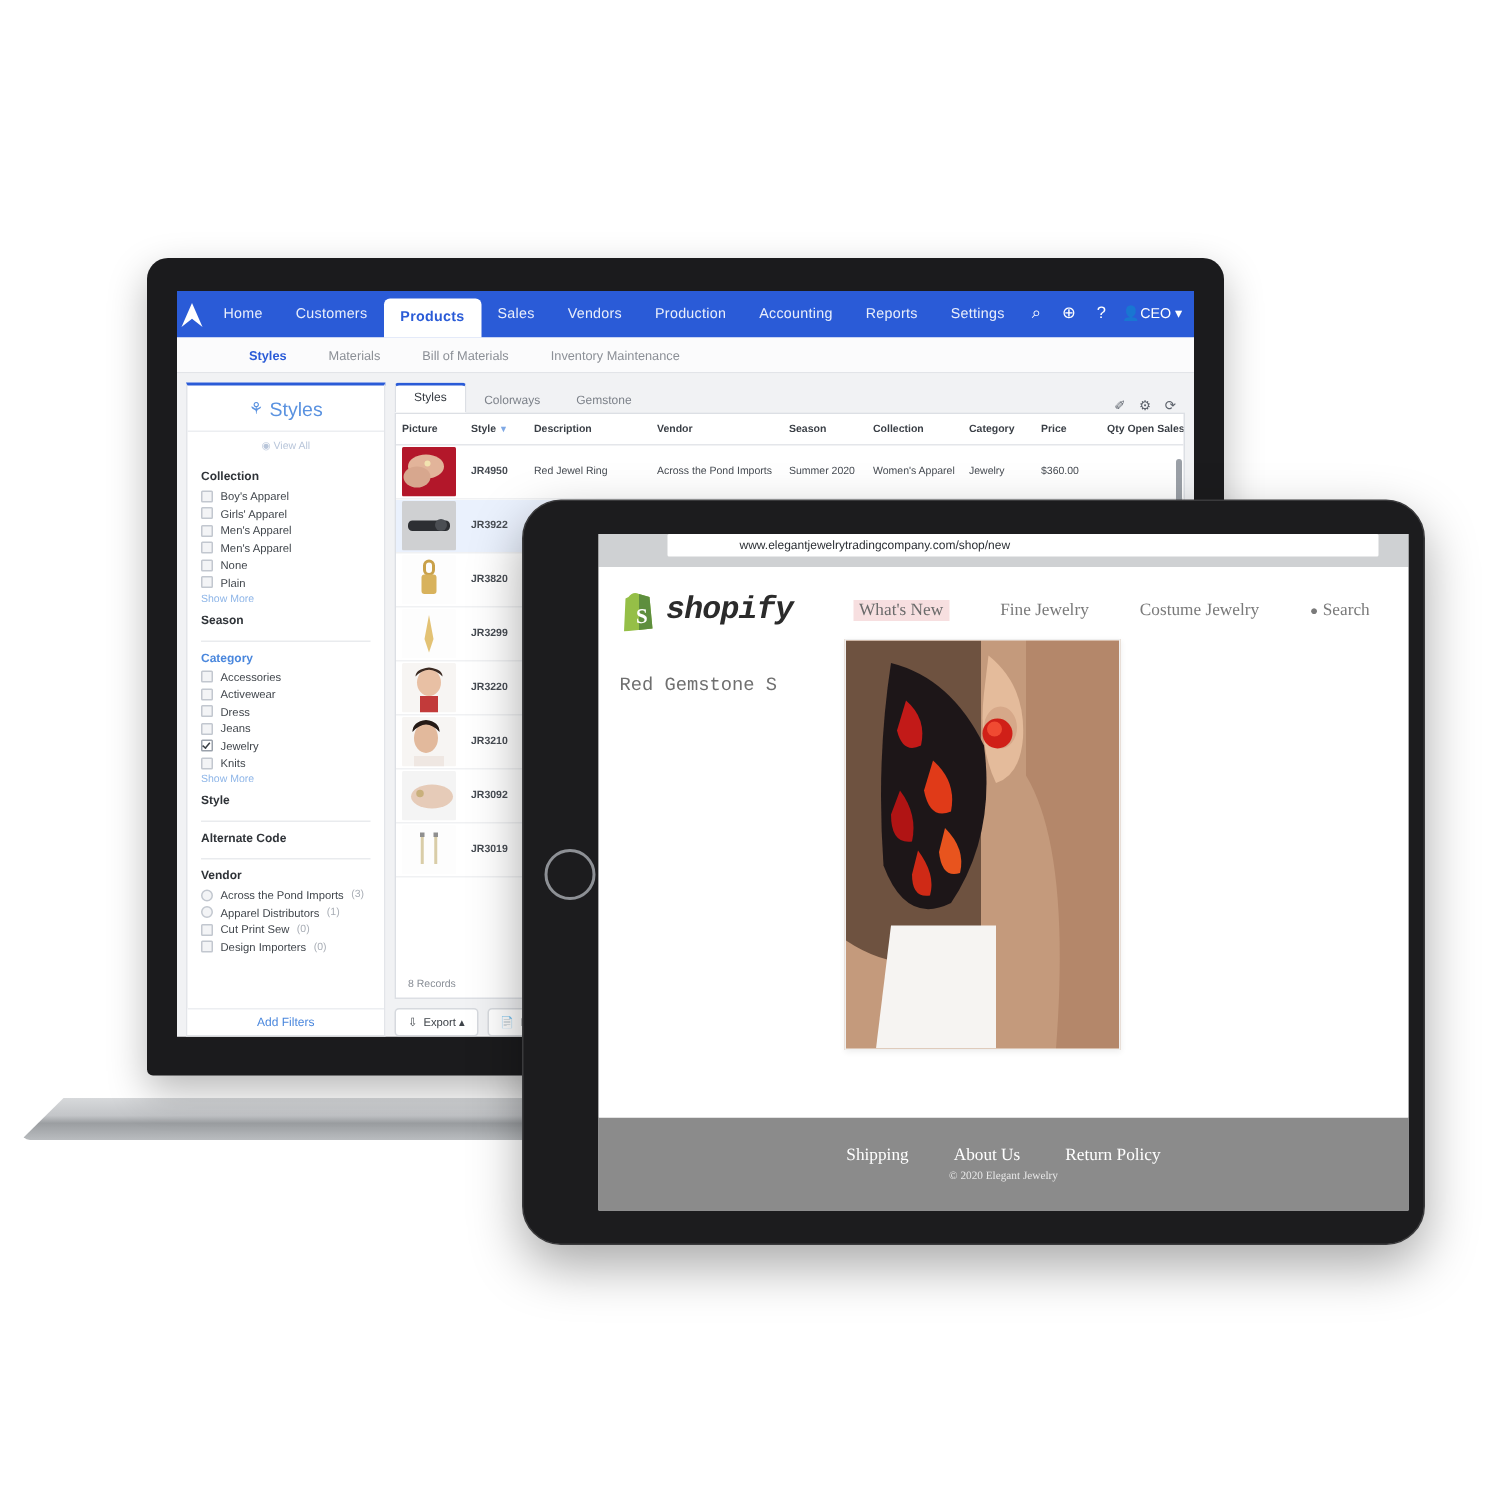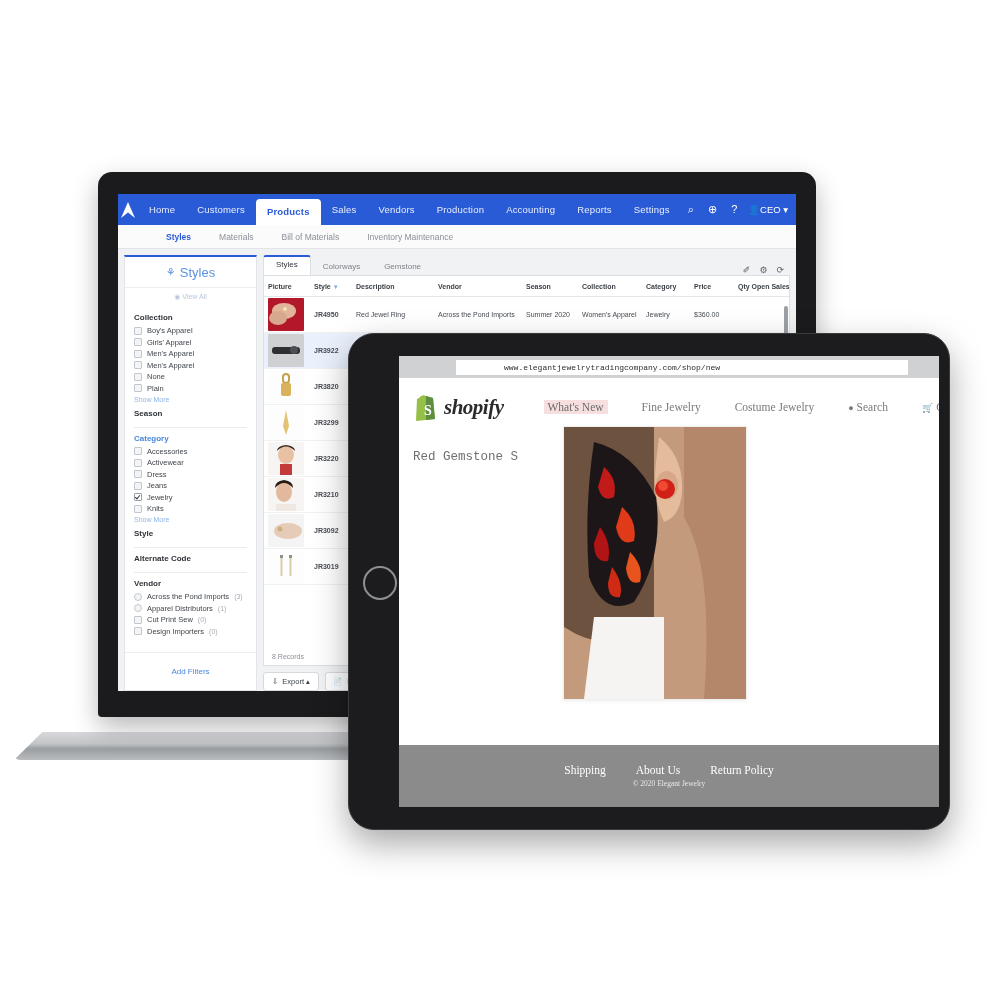--- a/index.html
+++ b/index.html
@@ -87,21 +87,21 @@
   .fbox.checked:after{
     content:""; position:absolute; left:1px; top:0px; width:2px; height:4px;
     border:solid #3a3f45; border-width:0 1px 1px 0; transform:rotate(40deg);
   }
   .fbox.round { border-radius:50%; }
   .flabel { font-size:7.5px; color:#41464c; white-space:nowrap; }
   .fcount { font-size:7px; color:#a8adb5; }
   .showmore { font-size:7px; color:#8fb6e8; margin:3px 0 2px; }
   .fdiv { height:1px; background:#e9ebee; margin:9px 0 0; }
   .addfilters {
-    text-align:center; font-size:8px; color:#4a87dd; padding:14px 0;
+    text-align:center; font-size:8px; color:#4a87dd; padding:4px 0;
     border-top:1px solid #eceef1; background:#fff;
   }
 
   
   .gridpanel { flex:1; margin-left:6px; display:flex; flex-direction:column; min-width:0; }
   .gtabs { display:flex; align-items:flex-end; height:20px; position:relative; }
   .gtab {
     font-size:8px; color:#7d828a; padding:0 12px; height:17px; line-height:17px;
     background:transparent;
   }
@@ -146,36 +146,36 @@
   }
   .tab-screen {
     position:absolute; left:50px; top:22px; right:10px; bottom:22px;
     background:#fff; overflow:hidden; display:flex; flex-direction:column;
   }
   .tab-home {
     position:absolute; left:14px; top:50%; margin-top:-16px;
     width:30px; height:30px; border-radius:50%; border:2px solid #8d9095; background:#1c1c1e;
   }
   .browser-bar {
-    height:22px; background:#cfd1d3; display:flex; align-items:center;
-    padding:0 17px; flex:none;font-family:Liberation Mono, monospace;
+    height:22px; background:#cfd1d3; display:flex; align-items:flex-start;
+    padding:0 6px; flex:none;
   }
   .url-field {
     flex:1; background:#fff; height:15px; border-radius:1px;
     font-size:8px; color:#2b2f34; display:flex; align-items:center;
     padding-left:48px; margin:0 14px 0 40px;
   }
   .shop-head {
     height:58px; background:#fff; display:flex; align-items:center;
     padding:0 14px; flex:none;
   }
   .shop-logo { display:flex; align-items:center; gap:6px; }
   .bag { width:25px; height:27px; }
   .shop-word { font-size:21px; font-weight:bold; color:#2b2b2b; font-style:italic; letter-spacing:-.5px;
-    font-family:Liberation Serif, serif; }
+    font-family:Liberation Mono, monospace; }
   .shop-nav { margin-left:40px; display:flex; align-items:center; gap:34px; }
   .snav { font-size:11.5px; color:#7a7a7a; font-family:"Liberation Serif", serif; white-space:nowrap; }
   .snav.hl { background:#f7dfe0; color:#6b6b6b; padding:1px 4px; }
   .snav .dot { font-size:9px; margin-right:3px; }
   .shop-body { flex:1; display:flex; background:#fff; position:relative; min-height:0; }
   .col-left { width:170px; padding:14px 0 0 14px; box-sizing:border-box; position:relative; }
   .col-mid { flex:1; position:relative; }
   .col-right { width:132px; padding:14px 12px 0 10px; box-sizing:border-box; position:relative; }
   .serif-h { font-size:12.5px; color:#6f6f6f; font-family:Liberation Mono, monospace; white-space:nowrap; }
   .hero {

